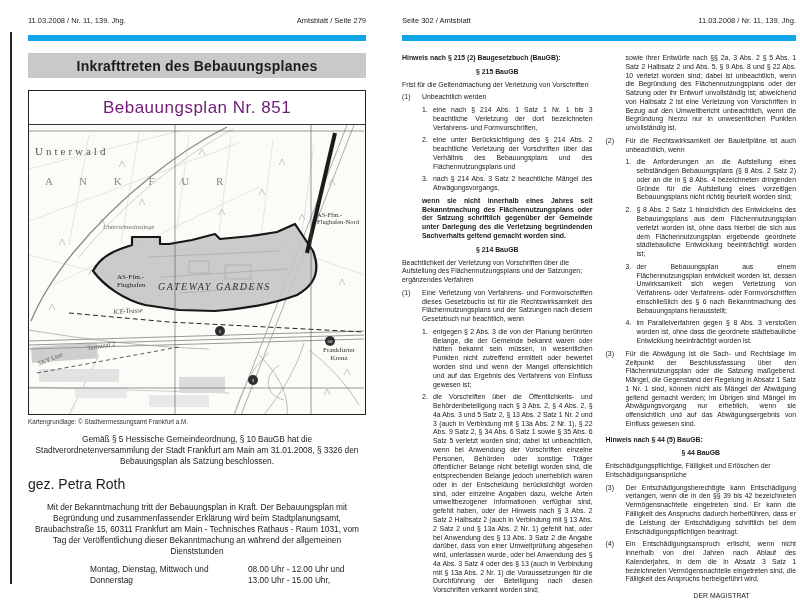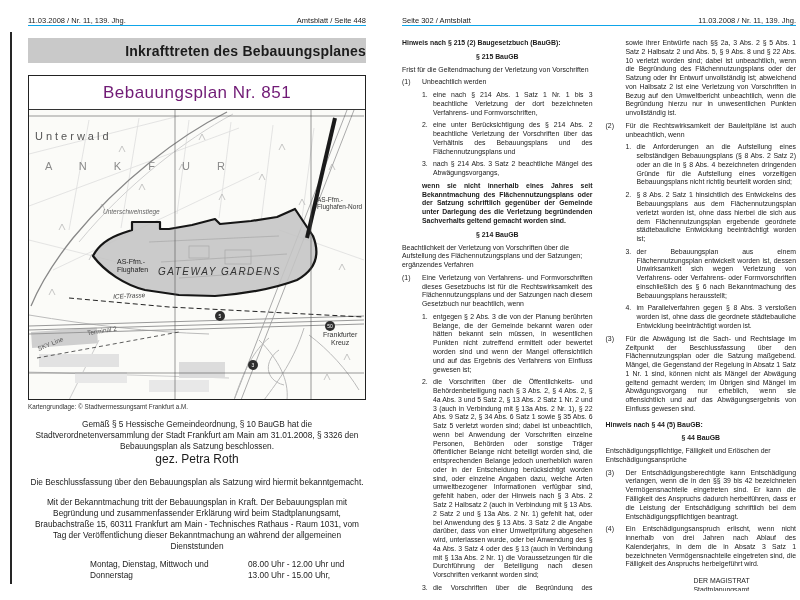--- a/index.html
+++ b/index.html
@@ -5,32 +5,32 @@
   * { margin:0; padding:0; box-sizing:border-box; }
   html,body { width:800px; height:600px; background:#fff; overflow:hidden;
               font-family:"Liberation Sans", sans-serif; color:#1c1c1c; }
   .stage { position:relative; width:800px; height:600px; background:#fff; }
 
   
   .fold { position:absolute; left:10px; top:32px; width:2px; height:552px; background:#000; opacity:.85; }
 
   
   .pheader { display:flex; justify-content:space-between; align-items:flex-end;
-             border-bottom:1px solid #0ea5e9; padding-bottom:0; font-size:7.5px; color:#222; }
+             border-bottom:6px solid #0ea5e9; padding-bottom:10px; font-size:7.5px; color:#222; }
 
   
   .page-left { position:absolute; left:28px; top:16px; width:338px; }
-  .title-bar { margin-top:12px; background:#c9c9c9; text-align:right;
+  .title-bar { margin-top:12px; background:#c9c9c9; text-align:center;
                font-weight:bold; font-size:14px; padding:5px 0 4px; letter-spacing:.2px; }
   .map-box { margin-top:12px; border:1.5px solid #222; background:#fff; }
   .map-head { text-align:center; padding:7px 0 6px; }
   .map-title { font-size:17px; color:#701a75; letter-spacing:.5px; }
   .map-sub { font-size:11.5px; color:#333; margin-top:2px; }
   .map-area { position:relative; height:290px; border-top:1px solid #333;
-              background:#fbfbf8; overflow:hidden; }
+              background:#fbfbf8; overflow:hidden;font-family:Liberation Serif, serif; }
   .map-area svg { position:absolute; left:0; top:0; }
   .mlabel { position:absolute; color:#444; white-space:nowrap; line-height:1.15; }
   .lbl-unterwald { left:6px; top:20px; font-size:11px; letter-spacing:3px; color:#555; }
   .lbl-city { left:16px; top:50px; font-size:11px; letter-spacing:12px; color:#8a8a8a; }
   .lbl-uschwein { left:74px; top:98px; font-size:6.5px; font-style:italic; color:#666; }
   .lbl-asnord { left:288px; top:86px; font-size:6.5px; color:#333; }
   .lbl-asffm { left:88px; top:148px; font-size:7px; color:#222; }
   .lbl-gateway { left:129px; top:156px; font-size:10px; font-style:italic;
                  letter-spacing:1.5px; color:#333; }
   .lbl-ice { left:84px; top:182px; font-size:6.5px; font-style:italic;
@@ -38,21 +38,21 @@
   .lbl-sky { left:8px; top:230px; font-size:6.5px; transform:rotate(-22deg); color:#555; }
   .lbl-terminal { left:58px; top:217px; font-size:6.5px; transform:rotate(-9deg); color:#555; }
   .lbl-kreuz { left:294px; top:221px; font-size:7px; text-align:center; color:#333; }
   .badge { position:absolute; width:10px; height:10px; border-radius:50%;
            background:#2e2e2e; color:#fff; font-size:5px; display:flex;
            align-items:center; justify-content:center; }
   .map-credit { font-size:6.3px; color:#333; margin-top:3px; }
 
   .lp-body { font-size:8.3px; line-height:1.33; }
   .lp-body p { margin-top:9px;text-align:center; }
-  .sig { text-align:center; margin-top:0; line-height:1.3; font-size:12px; }
+  .sig { text-align:left; margin-top:8px; line-height:1.3; font-size:14px; }
   .hours { margin:7px 0 0 62px; display:grid; grid-template-columns:152px auto;
            column-gap:6px; row-gap:0; font-size:8.3px; line-height:1.33; }
 
   
   .page-right { position:absolute; left:402px; top:16px; width:394px; }
   .cols { display:flex; gap:13px; margin-top:13px; height:552px; overflow:hidden; }
   .col { width:191px; font-size:6.9px; line-height:1.27; text-align:justify; color:#1a1a1a; }
   .col .bold { font-weight:bold; }
   .col .center { text-align:center; font-weight:bold; margin-top:5px; }
   .col .blk { margin-top:4px; }
@@ -67,21 +67,21 @@
 </style>
 </head>
 <body>
 
 <div class="stage">
   <div class="fold"></div>
 
   <div class="page-left">
     <div class="pheader">
       <span>11.03.2008 / Nr. 11, 139. Jhg.</span>
-      <span>Amtsblatt / Seite 448</span>
+      <span>Amtsblatt / Seite 279</span>
     </div>
 
     <div class="title-bar">Inkrafttreten des Bebauungsplanes</div>
 
     <figure class="map-box">
       <div class="map-head">
         <div class="map-title">Bebauungsplan Nr. 851</div>
       </div>
       <div class="map-area">
         <svg width="335" height="290" viewBox="0 0 335 290">
@@ -198,21 +198,20 @@
         <span class="badge" style="left:219px; top:250px;">3</span>
       </div>
     </figure>
     <div class="map-credit">Kartengrundlage: © Stadtvermessungsamt Frankfurt a.M.</div>
 
     <div class="lp-body">
       <p>Gemäß § 5 Hessische Gemeindeordnung, § 10 BauGB hat die Stadtverordnetenversammlung der Stadt Frankfurt am Main am 31.01.2008, § 3326 den Bebauungsplan als Satzung beschlossen.</p>
       <div class="sig">
         <div>gez. Petra Roth</div>
       </div>
-      <p>Die Beschlussfassung über den Bebauungsplan als Satzung wird hiermit bekanntgemacht.</p>
       <p>Mit der Bekanntmachung tritt der Bebauungsplan in Kraft. Der Bebauungsplan mit Begründung und zusammenfassender Erklärung wird beim Stadtplanungsamt, Braubachstraße 15, 60311 Frankfurt am Main - Technisches Rathaus - Raum 1031, vom Tag der Veröffentlichung dieser Bekanntmachung an während der allgemeinen Dienststunden</p>
       <div class="hours">
         <span>Montag, Dienstag, Mittwoch und Donnerstag</span>
         <span>08.00 Uhr - 12.00 Uhr und 13.00 Uhr - 15.00 Uhr,</span>
 
       </div>
 
     </div>
   </div>
 

